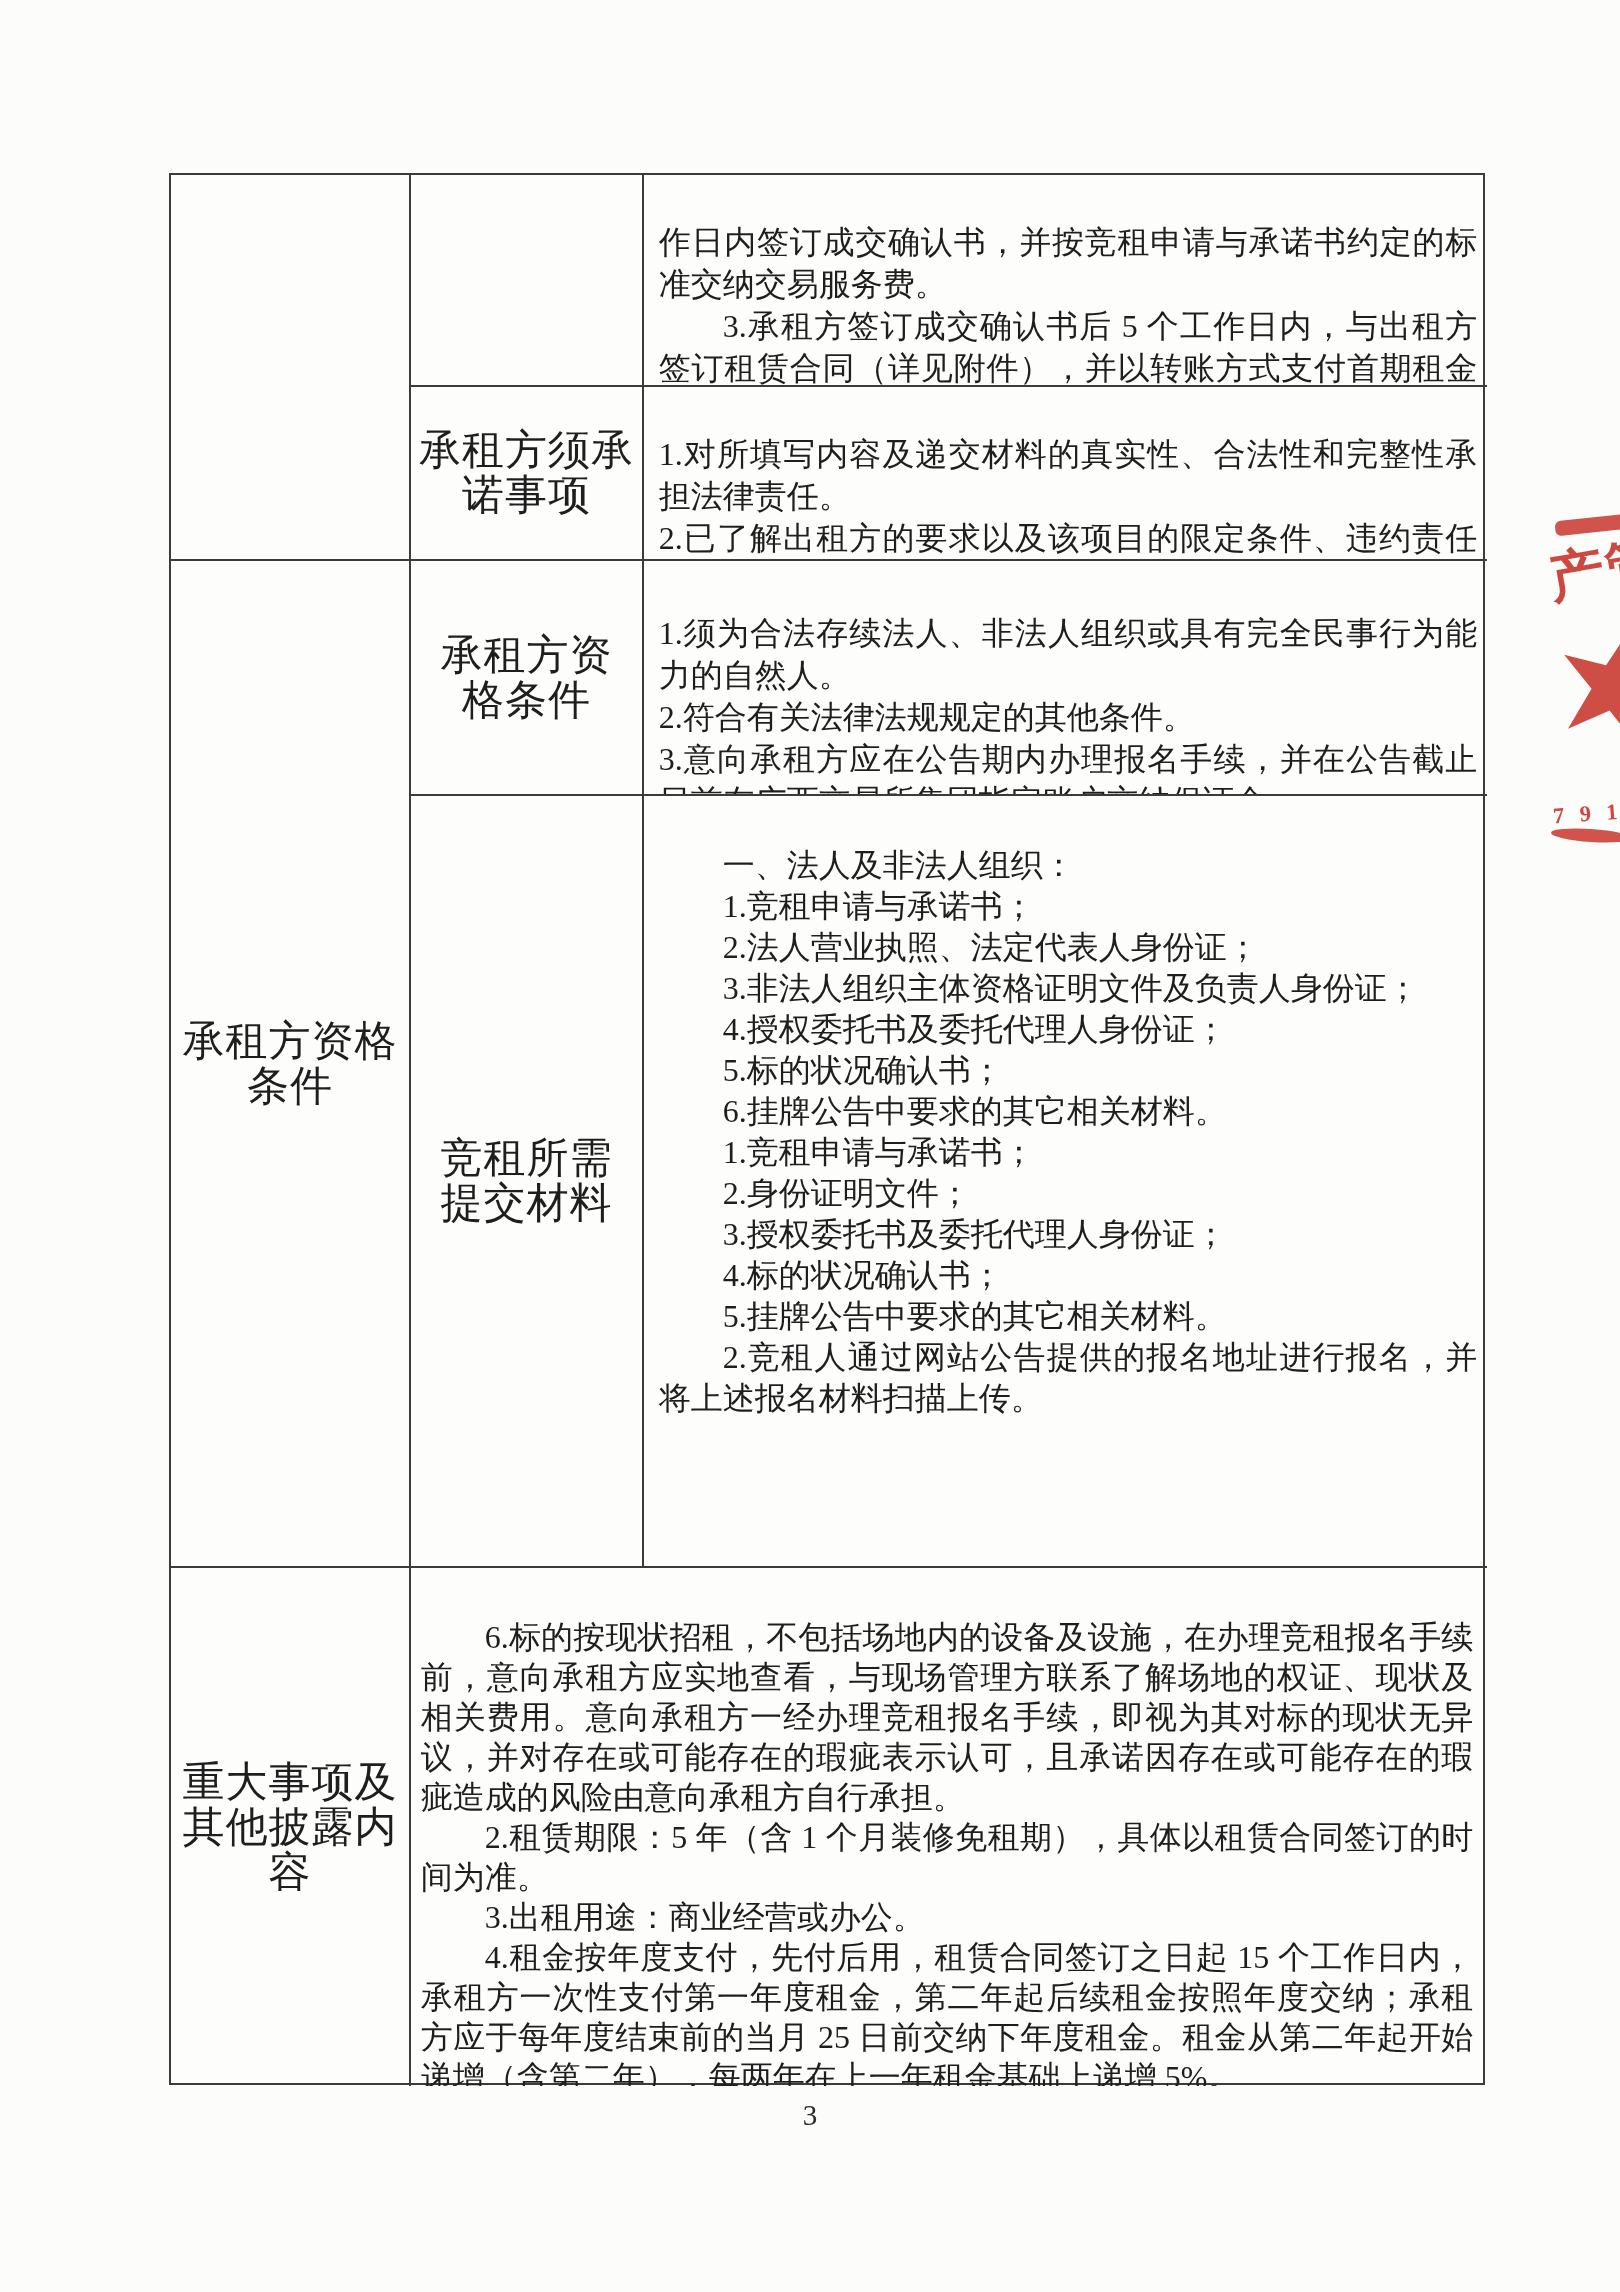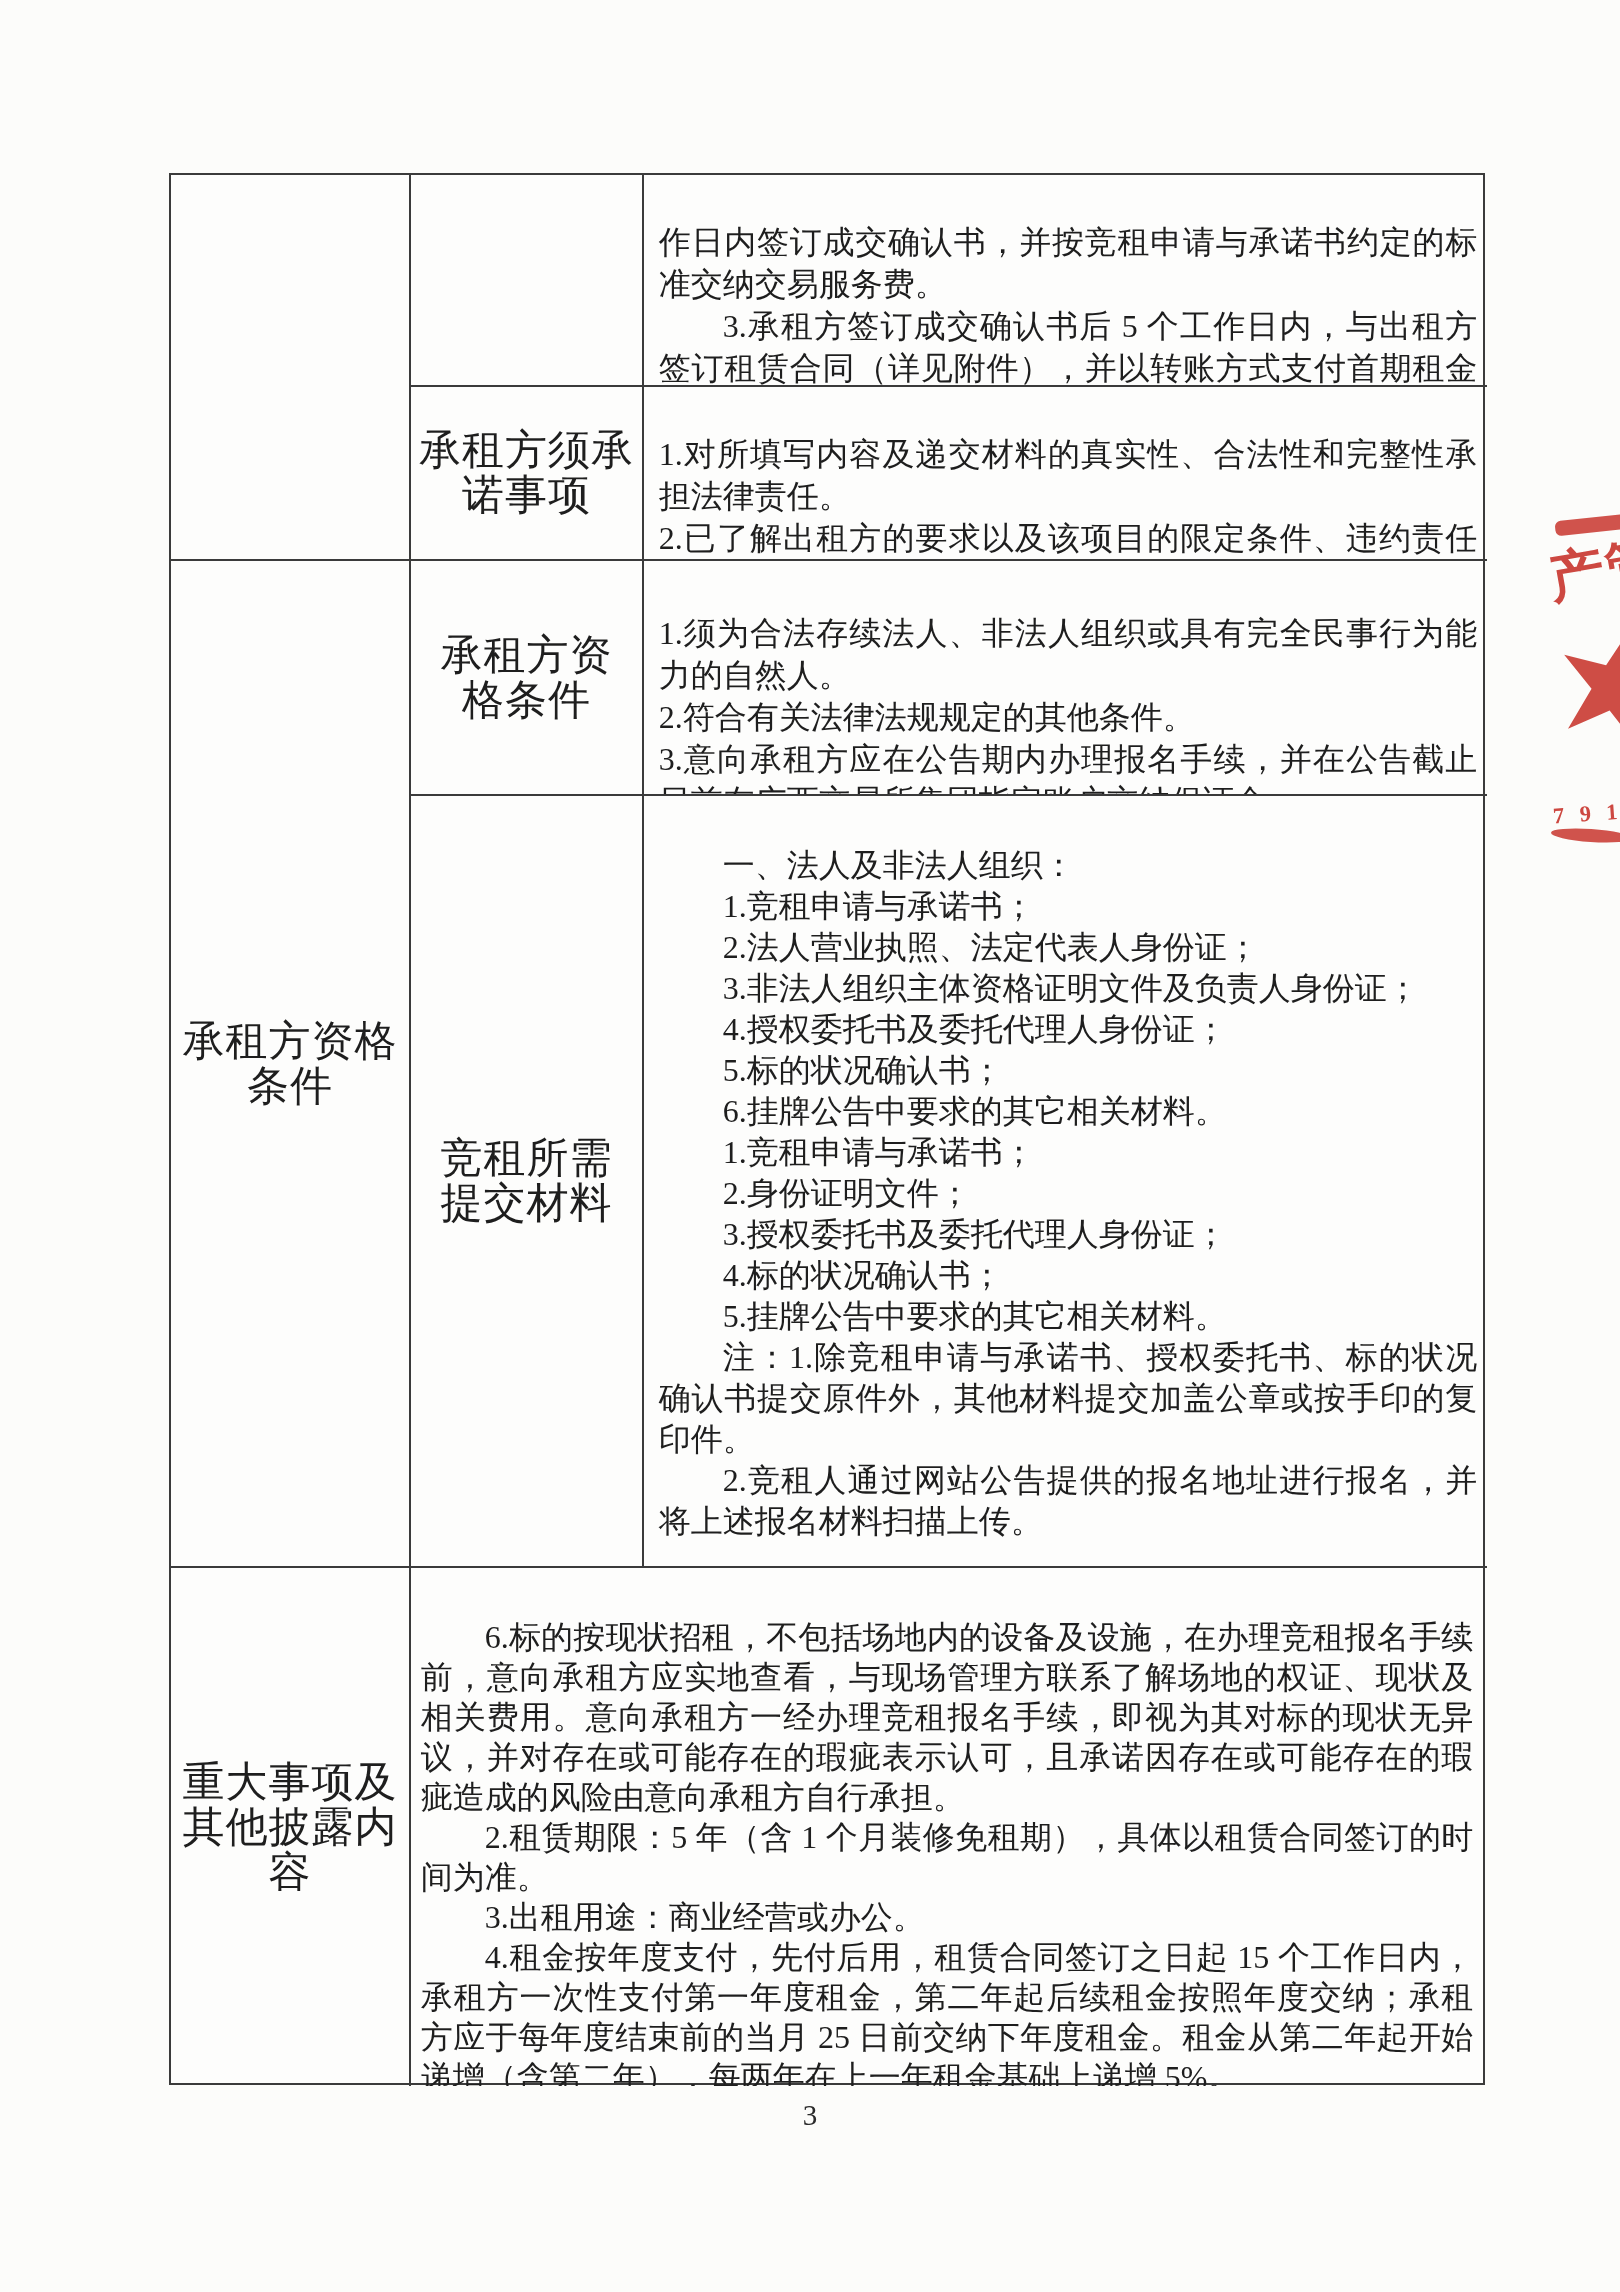--- a/index.html
+++ b/index.html
@@ -121,21 +121,20 @@
     <p class="ind">2.法人营业执照、法定代表人身份证；</p>
     <p class="ind">3.非法人组织主体资格证明文件及负责人身份证；</p>
     <p class="ind">4.授权委托书及委托代理人身份证；</p>
     <p class="ind">5.标的状况确认书；</p>
     <p class="ind">6.挂牌公告中要求的其它相关材料。</p>
     <p class="ind">1.竞租申请与承诺书；</p>
     <p class="ind">2.身份证明文件；</p>
     <p class="ind">3.授权委托书及委托代理人身份证；</p>
     <p class="ind">4.标的状况确认书；</p>
     <p class="ind">5.挂牌公告中要求的其它相关材料。</p>
-    <p class="ind">注：1.除竞租申请与承诺书、授权委托书、标的状况确认书提交原件外，其他材料提交加盖公章或按手印的复印件。</p>
     <p class="ind">2.竞租人通过网站公告提供的报名地址进行报名，并将上述报名材料扫描上传。</p>
   </div>
 
   <div class="cell br label-cell" style="grid-column:1;grid-row:5;">
     <div class="lbl w6">重大事项及其他披露内容</div>
   </div>
 
   <div class="cell content-cell wide-cell lh40" style="grid-column:2 / span 2;grid-row:5;">
     <p class="ind">6.标的按现状招租，不包括场地内的设备及设施，在办理竞租报名手续前，意向承租方应实地查看，与现场管理方联系了解场地的权证、现状及相关费用。意向承租方一经办理竞租报名手续，即视为其对标的现状无异议，并对存在或可能存在的瑕疵表示认可，且承诺因存在或可能存在的瑕疵造成的风险由意向承租方自行承担。</p>
     <p class="ind">2.租赁期限：5 年（含 1 个月装修免租期），具体以租赁合同签订的时间为准。</p>

